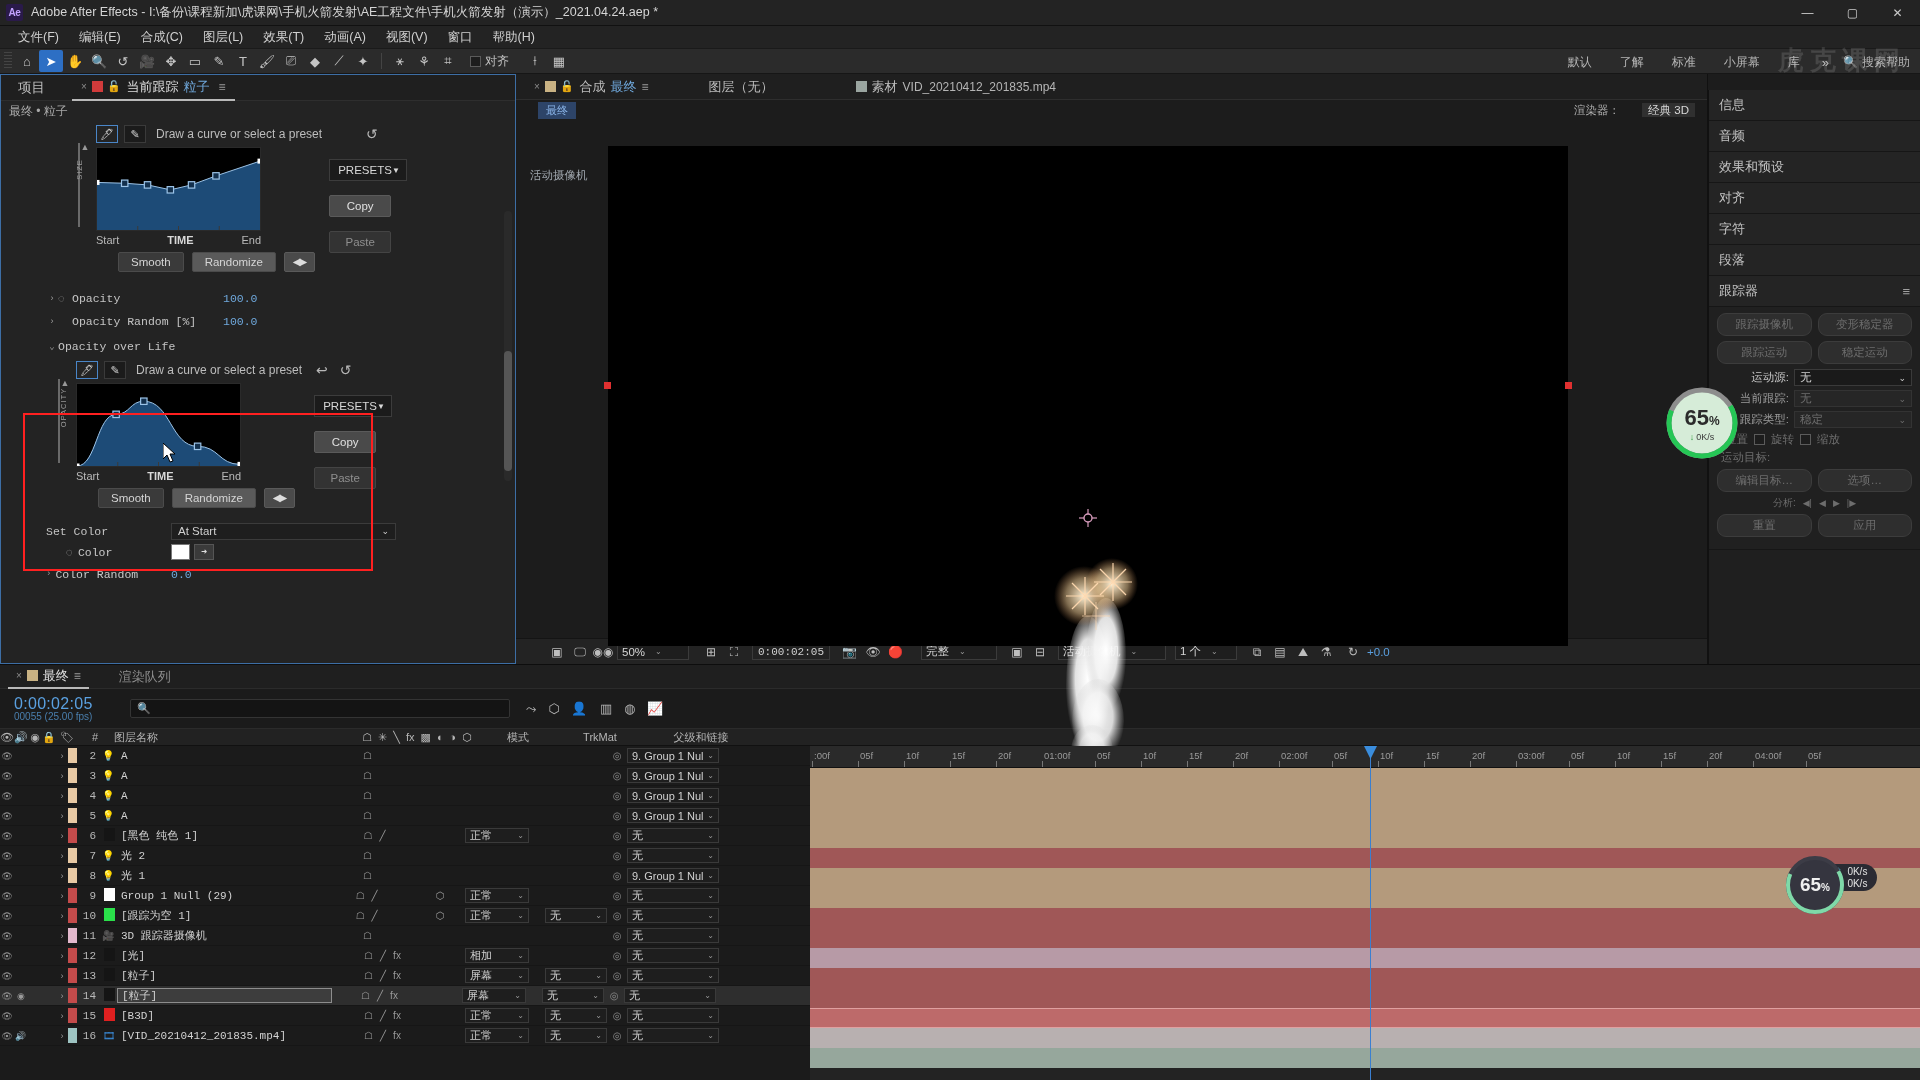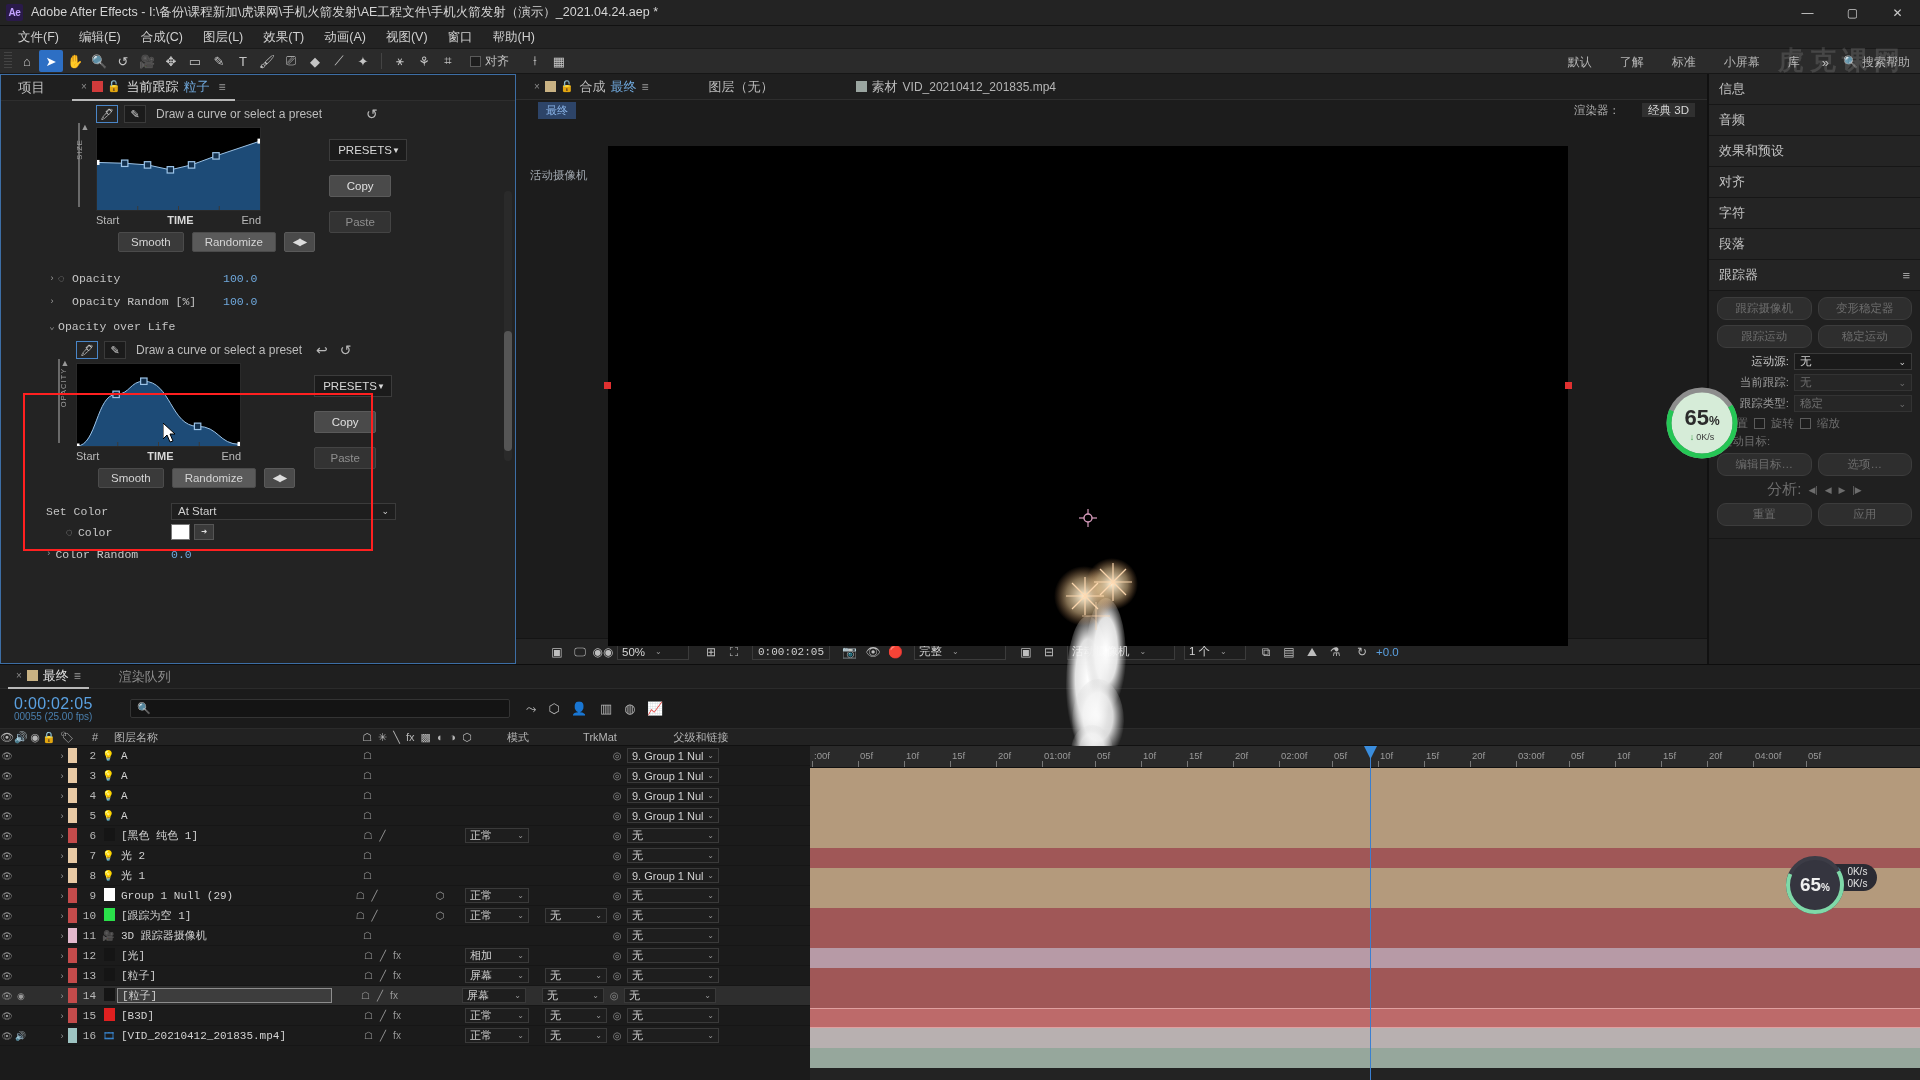--- a/index.html
+++ b/index.html
@@ -102,21 +102,21 @@
   .canvas { position:absolute; left:92px; top:26px; width:960px; height:500px; background:#000; }
   .handle { position:absolute; width:7px; height:7px; background:#e03030; }
   .comp-bottombar { height:26px; background:#232323; display:flex; align-items:center; gap:5px; padding-left:32px; border-top:1px solid #141414; font-size:11.5px; color:#c2c2c2;}
   .cbicon { width:18px; height:18px; display:flex; align-items:center; justify-content:center; color:#bdbdbd; font-size:12px;}
   .cbsel { background:#1e1e1e; border:1px solid #3b3b3b; height:17px; display:flex; align-items:center; padding:0 4px; gap:10px;}
   .cbsel .cv { color:#d5d5d5; }
   .cbsel .ar { font-size:8px; color:#999; }
   .cbfield { background:#222; border:1px solid #3a3a3a; padding:1px 5px; color:#cfcfcf; font-family:"Liberation Mono",monospace; font-size:11px;}
 
   
-  .rightpanel { width:212px; background:#1f1f1f; display:flex; flex-direction:column; border-left:1px solid #111;}
+  .rightpanel { width:212px; background:#1f1f1f; display:flex; flex-direction:column; border-left:1px solid #111;margin-top:16px;}
   .rp-item { height:31px; display:flex; align-items:center; justify-content:space-between; padding:0 10px;
              font-size:13px; color:#c3c3c3; border-bottom:1px solid #161616; background:#242424;}
   .rp-item .ham { color:#a0a0a0; font-size:13px;}
   .tracker-body { background:#202020; padding:6px 8px 8px; border-bottom:1px solid #161616;}
   .tkbtn { background:#2e2e2e; border:1px solid #3c3c3c; border-radius:9px; color:#6d6d6d; font-size:11.5px;
            padding:3px 0; text-align:center; flex:1;}
   .tkrow { display:flex; gap:6px; margin-bottom:5px;}
   .tkfield { display:flex; align-items:center; gap:5px; margin-bottom:4px; font-size:11.5px; color:#9a9a9a; justify-content:flex-end;}
   .tkfield .lb { white-space:nowrap;}
   .tksel { background:#1a1a1a; border:1px solid #3a3a3a; width:118px; height:17px; display:flex; align-items:center;
@@ -252,20 +252,21 @@
       </div>
       <div class="ptab active" style="margin-left:18px">
         <span class="x">×</span>
         <span class="swatch-red"></span>
         <span class="lockico">🔓</span>
         <span>当前跟踪</span>
         <span class="blue">粒子</span>
         <span class="ham">≡</span>
       </div>
     </div>
+    <div class="breadcrumb">最终 • 粒子</div>
 
     <div class="ec-body">
 
       <div class="curvewrap" style="padding-top:4px">
         <div class="curvehdr">
           <div class="minibtn sel">🖊</div>
           <div class="minibtn">✎</div>
           <div class="curvetitle">Draw a curve or select a preset</div>
           <div class="reseticon" style="margin-left:38px">↺</div>
         </div>
@@ -507,21 +508,21 @@
       <span class="cbsel" style="width:72px">
         <span class="cv">50%</span>
         <span class="ar">⌄</span>
       </span>
       <span class="cbicon" style="margin-left:8px">⊞</span>
       <span class="cbicon">⛶</span>
       <span class="cbfield" style="margin-left:4px">0:00:02:05</span>
       <span class="cbicon" style="margin-left:6px">📷</span>
       <span class="cbicon">👁</span>
       <span class="cbicon">🔴</span>
-      <span class="cbsel" style="width:92px;margin-left:4px">
+      <span class="cbsel" style="width:76px;margin-left:11px">
         <span class="cv">完整</span>
         <span class="ar">⌄</span>
       </span>
       <span class="cbicon" style="margin-left:6px">▣</span>
       <span class="cbicon">⊟</span>
       <span class="cbsel" style="width:108px;margin-left:4px">
         <span class="cv">活动摄像机</span>
         <span class="ar">⌄</span>
       </span>
       <span class="cbsel" style="width:62px;margin-left:4px">
@@ -586,21 +587,21 @@
         <span>旋转</span>
         <span class="chk"></span>
         <span>缩放</span>
       </div>
       <div style="font-size:11.5px;color:#6d6d6d;margin-left:4px">运动目标:</div>
       <div class="tkedit">
         <div class="tkbtn">编辑目标…</div>
         <div class="tkbtn">选项…</div>
       </div>
       <div class="tkanalyze">
-        <span style="font-size:15px">分析:</span>
+        <span style="font-size:10px">分析:</span>
         <span>◀|</span>
         <span>◀</span>
         <span>▶</span>
         <span>|▶</span>
       </div>
       <div class="tkedit">
         <div class="tkbtn">重置</div>
         <div class="tkbtn">应用</div>
       </div>
     </div>

